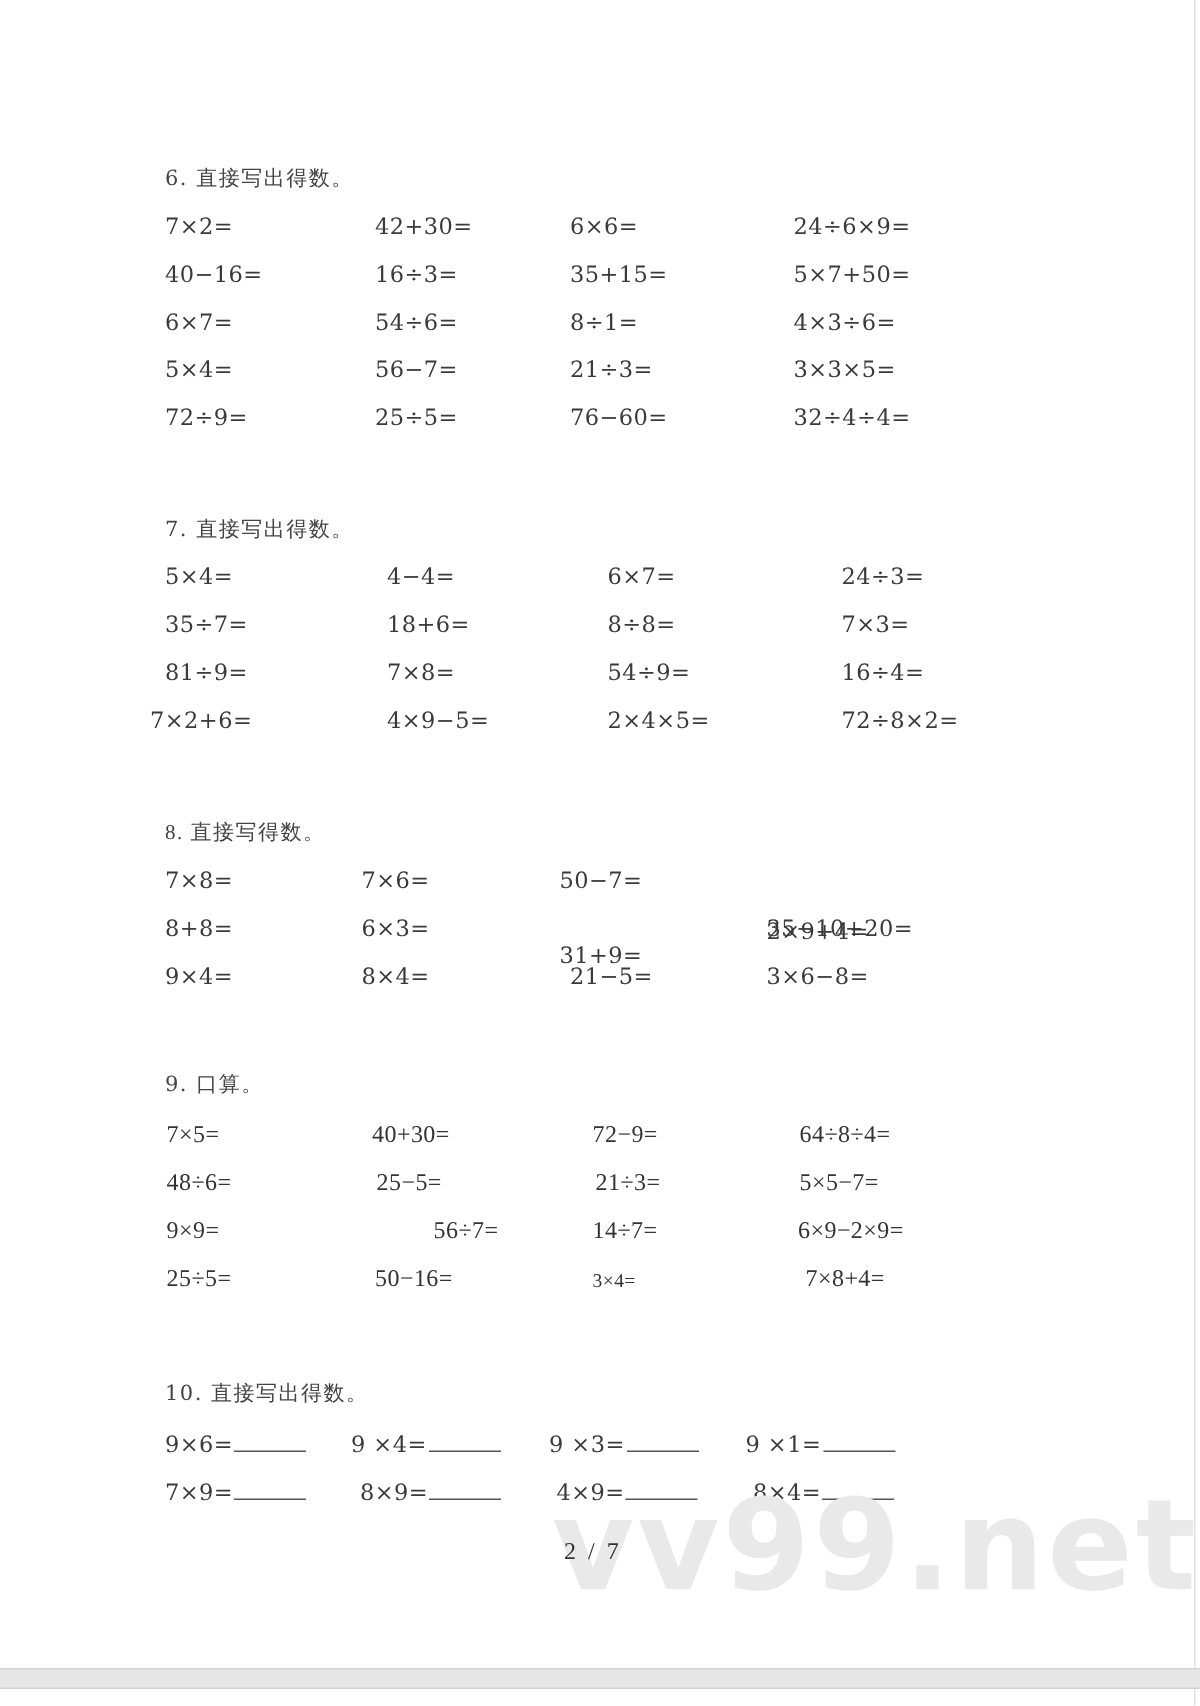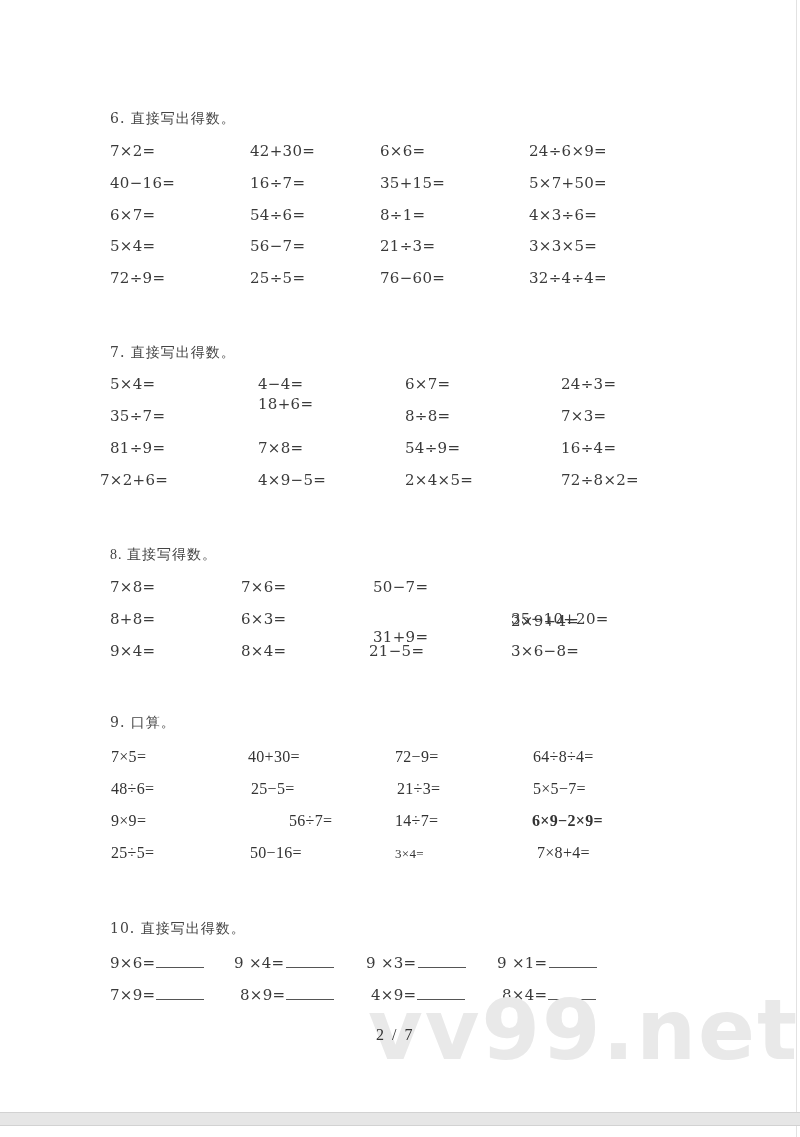--- a/index.html
+++ b/index.html
@@ -102,21 +102,21 @@
 <div class="page">
 
   <div class="section-title" style="top:110px;">6. 直接写出得数。</div>
   <div>
     <span class="problem" style="left:110px; top:142px;">7×2=</span>
     <span class="problem" style="left:250px; top:142px;">42+30=</span>
     <span class="problem" style="left:380px; top:142px;">6×6=</span>
     <span class="problem" style="left:529px; top:142px;">24÷6×9=</span>
 
     <span class="problem" style="left:110px; top:174px;">40−16=</span>
-    <span class="problem" style="left:250px; top:174px;">16÷7=</span>
+    <span class="problem" style="left:250px; top:174px;">16÷3=</span>
     <span class="problem" style="left:380px; top:174px;">35+15=</span>
     <span class="problem" style="left:529px; top:174px;">5×7+50=</span>
 
     <span class="problem" style="left:110px; top:206px;">6×7=</span>
     <span class="problem" style="left:250px; top:206px;">54÷6=</span>
     <span class="problem" style="left:380px; top:206px;">8÷1=</span>
     <span class="problem" style="left:529px; top:206px;">4×3÷6=</span>
 
     <span class="problem" style="left:110px; top:237px;">5×4=</span>
     <span class="problem" style="left:250px; top:237px;">56−7=</span>
@@ -130,21 +130,21 @@
   </div>
 
   <div class="section-title" style="top:344px;">7. 直接写出得数。</div>
   <div>
     <span class="problem" style="left:110px; top:375px;">5×4=</span>
     <span class="problem" style="left:258px; top:375px;">4−4=</span>
     <span class="problem" style="left:405px; top:375px;">6×7=</span>
     <span class="problem" style="left:561px; top:375px;">24÷3=</span>
 
     <span class="problem" style="left:110px; top:407px;">35÷7=</span>
-    <span class="problem" style="left:258px; top:395px;text-align:center;">18+6=</span>
+    <span class="problem" style="left:258px; top:407px;text-align:center;">18+6=</span>
     <span class="problem" style="left:405px; top:407px;">8÷8=</span>
     <span class="problem" style="left:561px; top:407px;">7×3=</span>
 
     <span class="problem" style="left:110px; top:439px;">81÷9=</span>
     <span class="problem" style="left:258px; top:439px;">7×8=</span>
     <span class="problem" style="left:405px; top:439px;">54÷9=</span>
     <span class="problem" style="left:561px; top:439px;">16÷4=</span>
 
     <span class="problem" style="left:100px; top:471px;">7×2+6=</span>
     <span class="problem" style="left:258px; top:471px;">4×9−5=</span>
@@ -159,40 +159,40 @@
     <span class="problem" style="left:373px; top:578px;">50−7=</span>
     <span class="problem" style="left:511px; top:612px;">2×9+4=</span>
 
     <span class="problem" style="left:110px; top:610px;">8+8=</span>
     <span class="problem" style="left:241px; top:610px;">6×3=</span>
     <span class="problem" style="left:373px; top:628px;text-align:right;">31+9=</span>
     <span class="problem" style="left:511px; top:610px;">35−10+20=</span>
 
     <span class="problem" style="left:110px; top:642px;">9×4=</span>
     <span class="problem" style="left:241px; top:642px;">8×4=</span>
-    <span class="problem" style="left:369px; top:642px;">21−5=</span>
+    <span class="problem" style="left:380px; top:642px;">21−5=</span>
     <span class="problem" style="left:511px; top:642px;">3×6−8=</span>
   </div>
 
   <div class="section-title" style="top:714px;">9. 口算。</div>
   <div>
     <span class="problem tnr" style="left:111px; top:748px;">7×5=</span>
     <span class="problem tnr" style="left:248px; top:748px;">40+30=</span>
     <span class="problem tnr" style="left:395px; top:748px;">72−9=</span>
     <span class="problem tnr" style="left:533px; top:748px;">64÷8÷4=</span>
 
     <span class="problem tnr" style="left:111px; top:780px;">48÷6=</span>
     <span class="problem tnr" style="left:251px; top:780px;">25−5=</span>
     <span class="problem tnr" style="left:397px; top:780px;">21÷3=</span>
     <span class="problem tnr" style="left:533px; top:780px;">5×5−7=</span>
 
     <span class="problem tnr" style="left:111px; top:812px;">9×9=</span>
     <span class="problem tnr" style="left:248px; top:812px;margin-left:41px;">56÷7=</span>
     <span class="problem tnr" style="left:395px; top:812px;">14÷7=</span>
-    <span class="problem tnr" style="left:532px; top:812px;font-weight:bold;">6×9−2×9=</span>
+    <span class="problem tnr" style="left:532px; top:812px;">6×9−2×9=</span>
 
     <span class="problem tnr" style="left:111px; top:844px;">25÷5=</span>
     <span class="problem tnr" style="left:250px; top:844px;">50−16=</span>
     <span class="problem tnr" style="left:395px; top:846px; font-size:13px;">3×4=</span>
     <span class="problem tnr" style="left:537px; top:844px;">7×8+4=</span>
   </div>
 
   <div class="section-title" style="top:920px;">10.  直接写出得数。</div>
   <div>
     <span class="problem" style="left:110px; top:953px;"><span>9×6=</span><span class="blank"></span></span>

